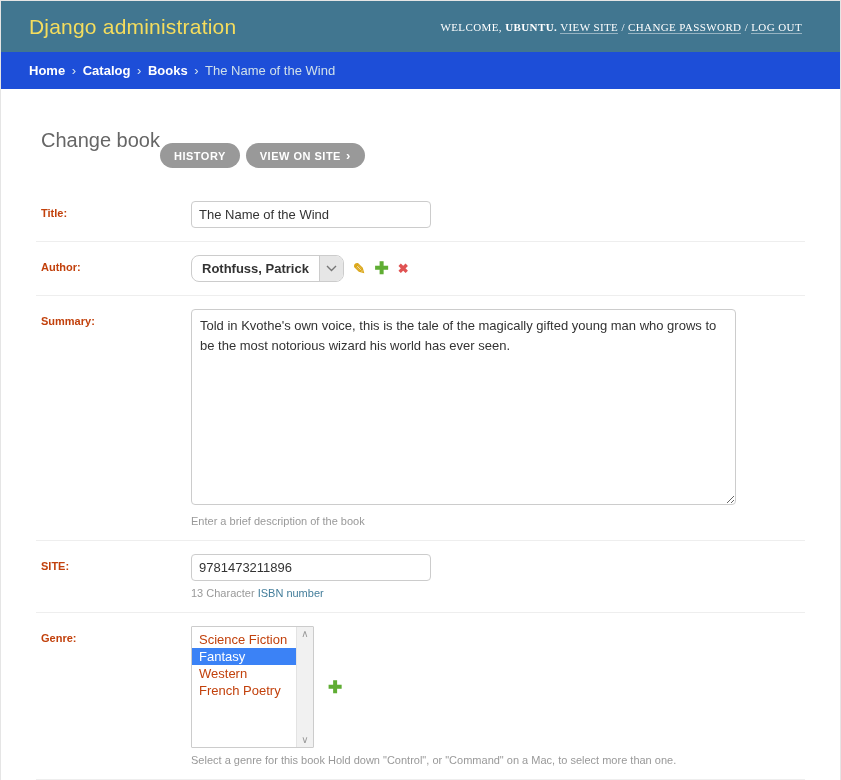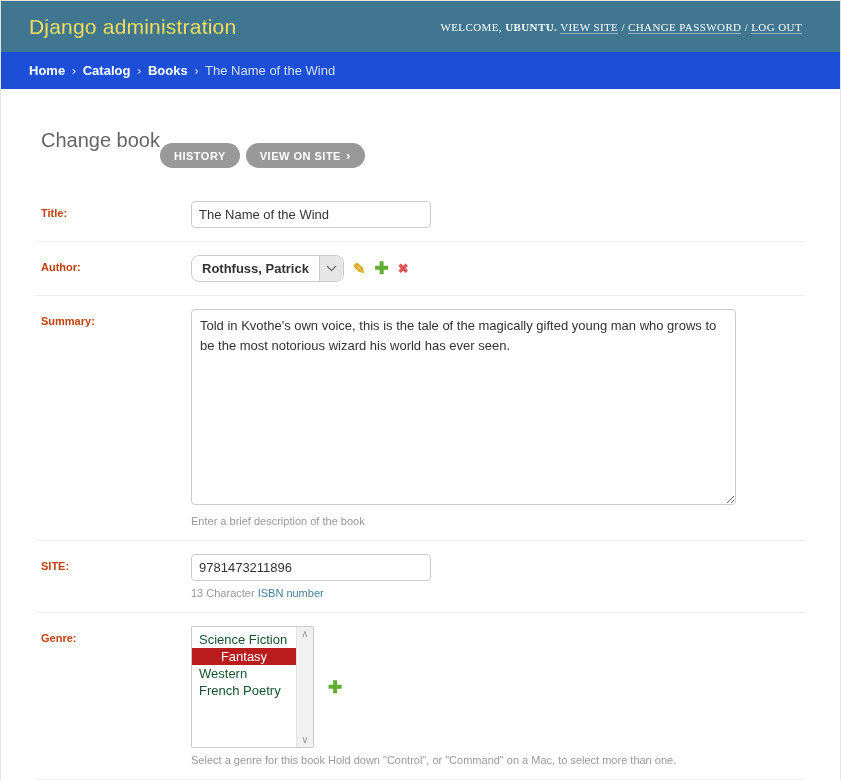--- a/index.html
+++ b/index.html
@@ -80,22 +80,22 @@
   .icon-add { color: #5fad33; font-weight: bold; font-size: 17px; }
   .icon-delete { color: #e05353; font-weight: bold; font-size: 13px; }
 
   
   .genre-line { display: flex; align-items: center; gap: 14px; }
   .listbox {
     width: 123px; height: 122px; border: 1px solid #ccc; border-radius: 1px;
     background: #fff; display: flex; overflow: hidden;
   }
   .listbox .options { flex: 1; padding: 4px 0; }
-  .listbox .option { font-size: 13px; color: #14532d; padding: 1px 7px; white-space: nowrap; cursor: default; }
-  .listbox .option.selected { background: #b91c1c; color: #fff; text-align: center; }
+  .listbox .option { font-size: 13px; color: #c2410c; padding: 1px 7px; white-space: nowrap; cursor: default; }
+  .listbox .option.selected { background: #3b82f6; color: #fff; }
   .listbox .scrollbar {
     width: 17px; background: #f1f1f1; border-left: 1px solid #e3e3e3;
     display: flex; flex-direction: column; justify-content: space-between;
     align-items: center; padding: 2px 0; color: #9a9a9a; font-size: 10px;
   }
   .scroll-arrow { cursor: pointer; line-height: 1; }
 
   
   .submit-row {
     margin: 25px 0 10px 0; background: #f8f8f8; border: 1px solid #e8e8e8;

